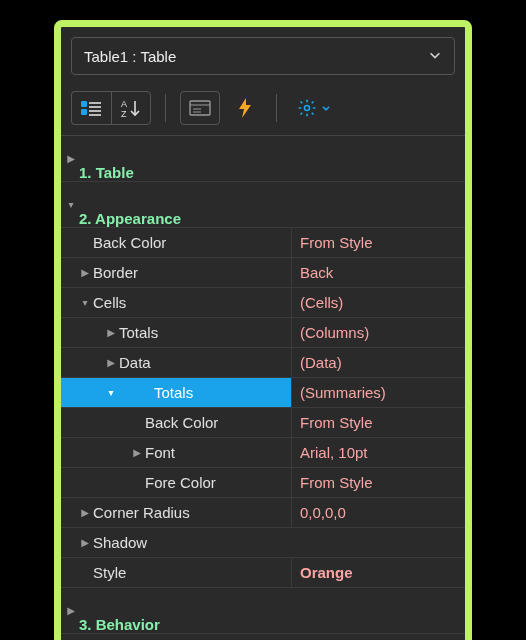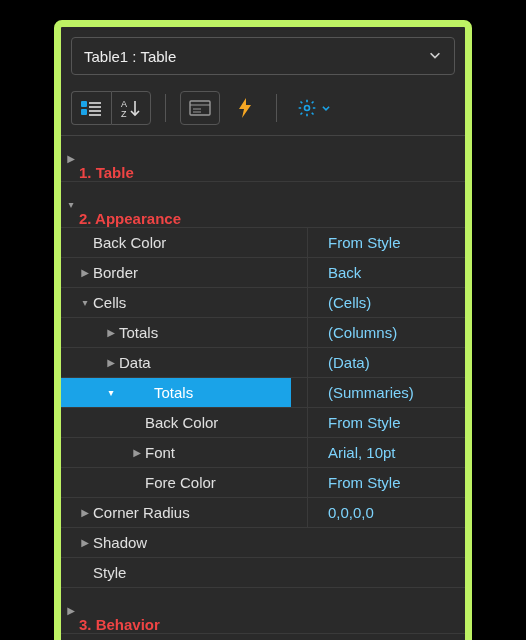--- a/index.html
+++ b/index.html
@@ -87,38 +87,37 @@
     display: flex;
     align-items: center;
     width: 230px;
     flex-shrink: 0;
     padding-right: 6px;
   }
   .col-value {
     flex: 1;
     display: flex;
     align-items: center;
-    padding: 4px 20px;
+    padding: 4px 8px;
     border-left: 1px solid #3a3a3a;
-    color: #7dd3fc;
-    margin-left: 16px;
+    color: #fca5a5;
   }
   .category .col-name { width: 100%; }
   .expander {
     width: 16px;
     display: flex;
     align-items: center;
     justify-content: center;
     cursor: pointer;
     color: #999;
     font-size: 10px;
   }
   .expander.empty { cursor: default; }
   .name-text { color: #e0e0e0; }
-  .category .name-text { font-weight: bold; color: #ef4444; margin-top: 28px; }
+  .category .name-text { font-weight: bold; color: #86efac; margin-top: 28px; }
   .bold { font-weight: bold; }
   .selected .col-name { background: #1aa3e8; }
   .selected .col-name .name-text { color: #fff; margin-left: 35px; }
   .selected .col-name .expander { color: #fff; }
   .depth0 { padding-left: 2px; }
   .depth1 { padding-left: 16px; }
   .depth2 { padding-left: 42px; }
   .depth3 { padding-left: 68px; }
   .bottom-space { height: 28px; }
   
@@ -289,20 +288,21 @@
         <span class="expander">▶</span>
         <span class="name-text">Shadow</span>
       </div>
     </div>
 
     <div class="row">
       <div class="col-name depth1">
         <span class="expander empty"></span>
         <span class="name-text">Style</span>
       </div>
+      <div class="col-value bold">Orange</div>
     </div>
 
     <div class="row category">
       <div class="col-name depth0">
         <span class="expander">▶</span>
         <span class="name-text">3. Behavior</span>
       </div>
     </div>
 
     <div class="row category">

